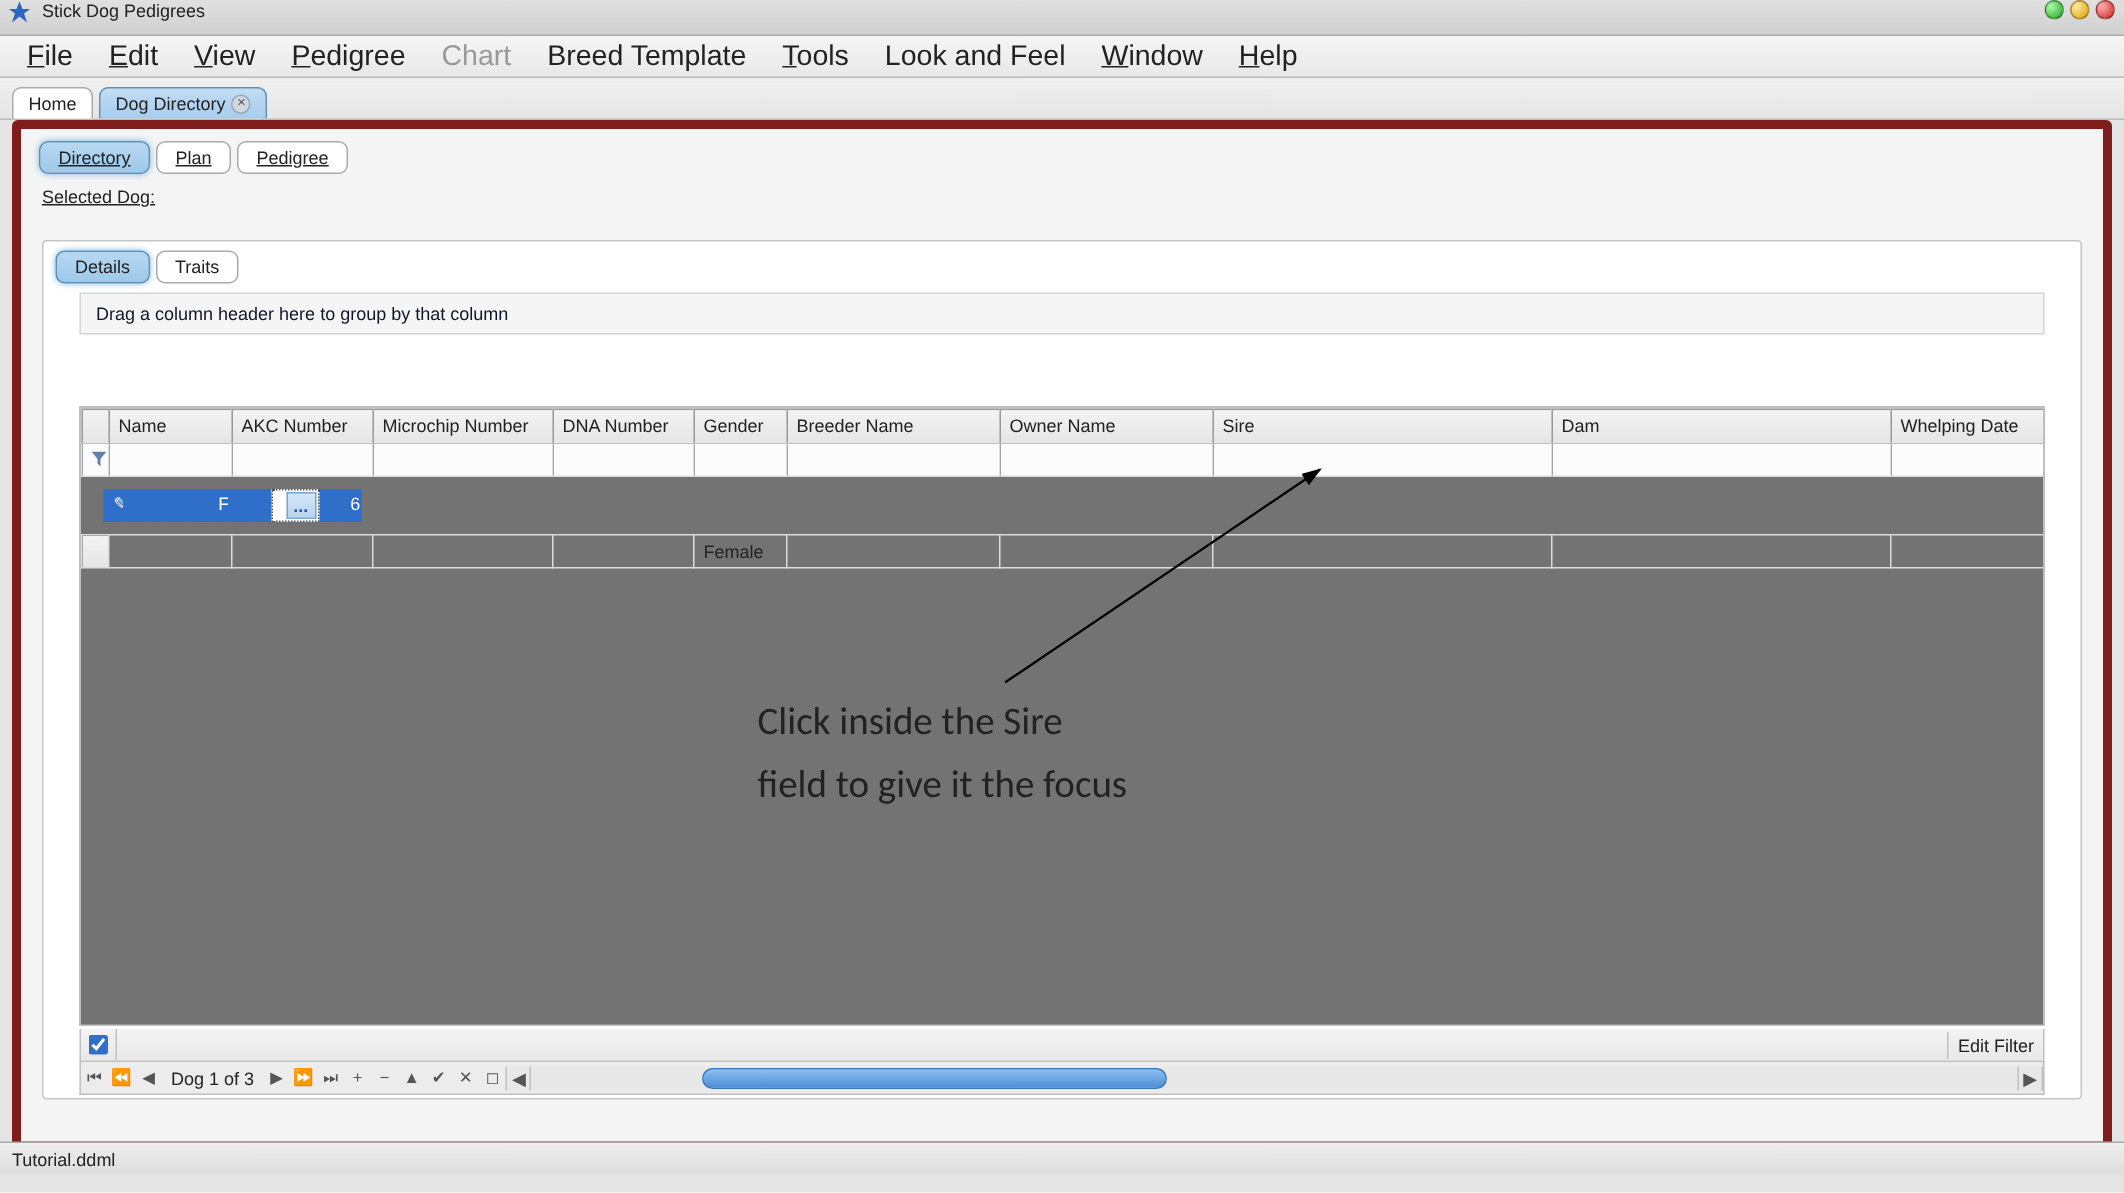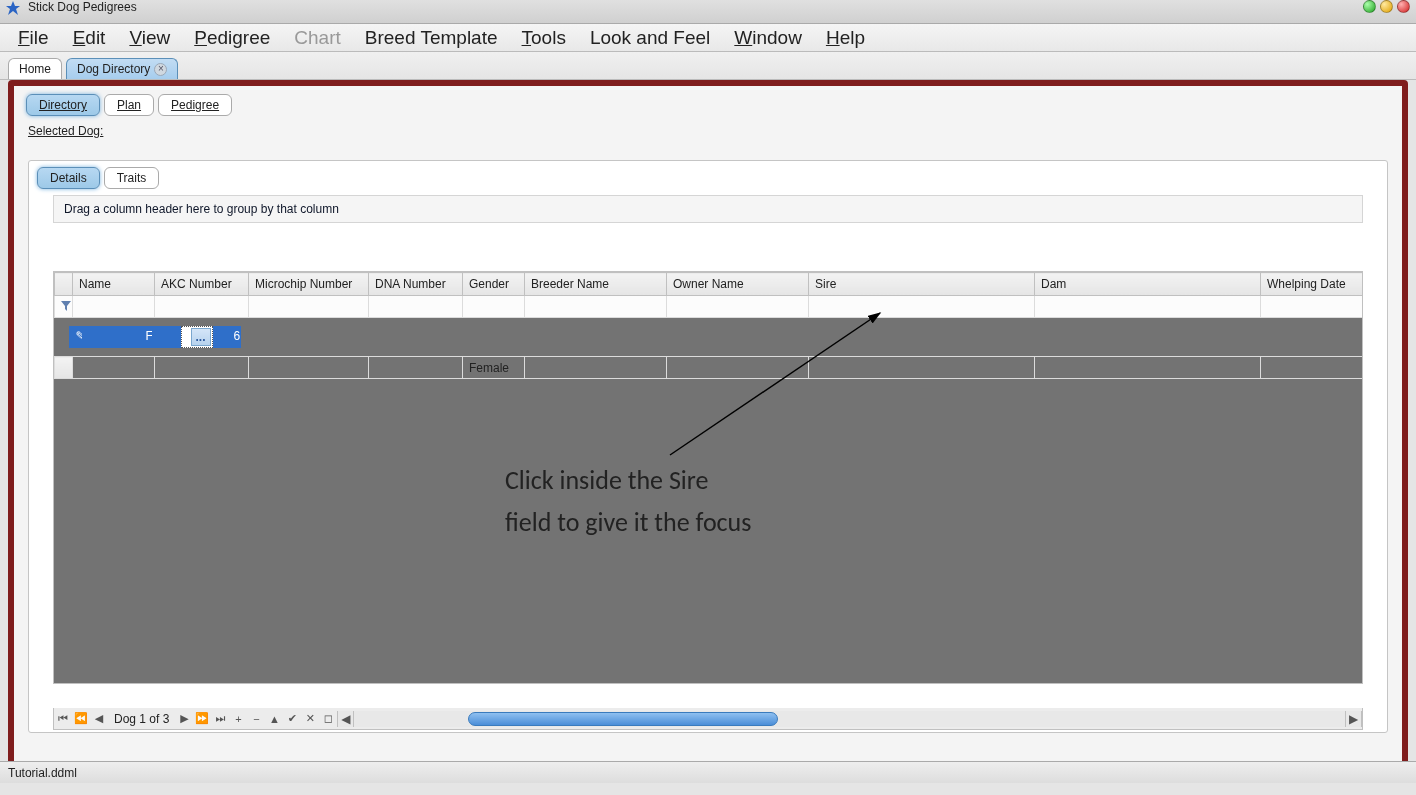--- a/index.html
+++ b/index.html
@@ -185,20 +185,26 @@
             <td></td>
               <td></td>
               <td></td>
               <td></td>
               <td></td>
           </tr>
         </tbody>
       </table>
     </div>
 
+    <div class="gridfoot">
+      <div class="cb">
+          <input type="checkbox" checked="" style="">
+        </div>
+      <div class="editfilt">Edit Filter</div>
+    </div>
 
     <div class="navbar">
       <div class="navbtn">⏮</div>
       <div class="navbtn">⏪</div>
       <div class="navbtn">◀</div>
       <div class="navtxt">Dog 1 of 3</div>
       <div class="navbtn">▶</div>
       <div class="navbtn">⏩</div>
       <div class="navbtn">⏭</div>
       <div class="navbtn">+</div>

